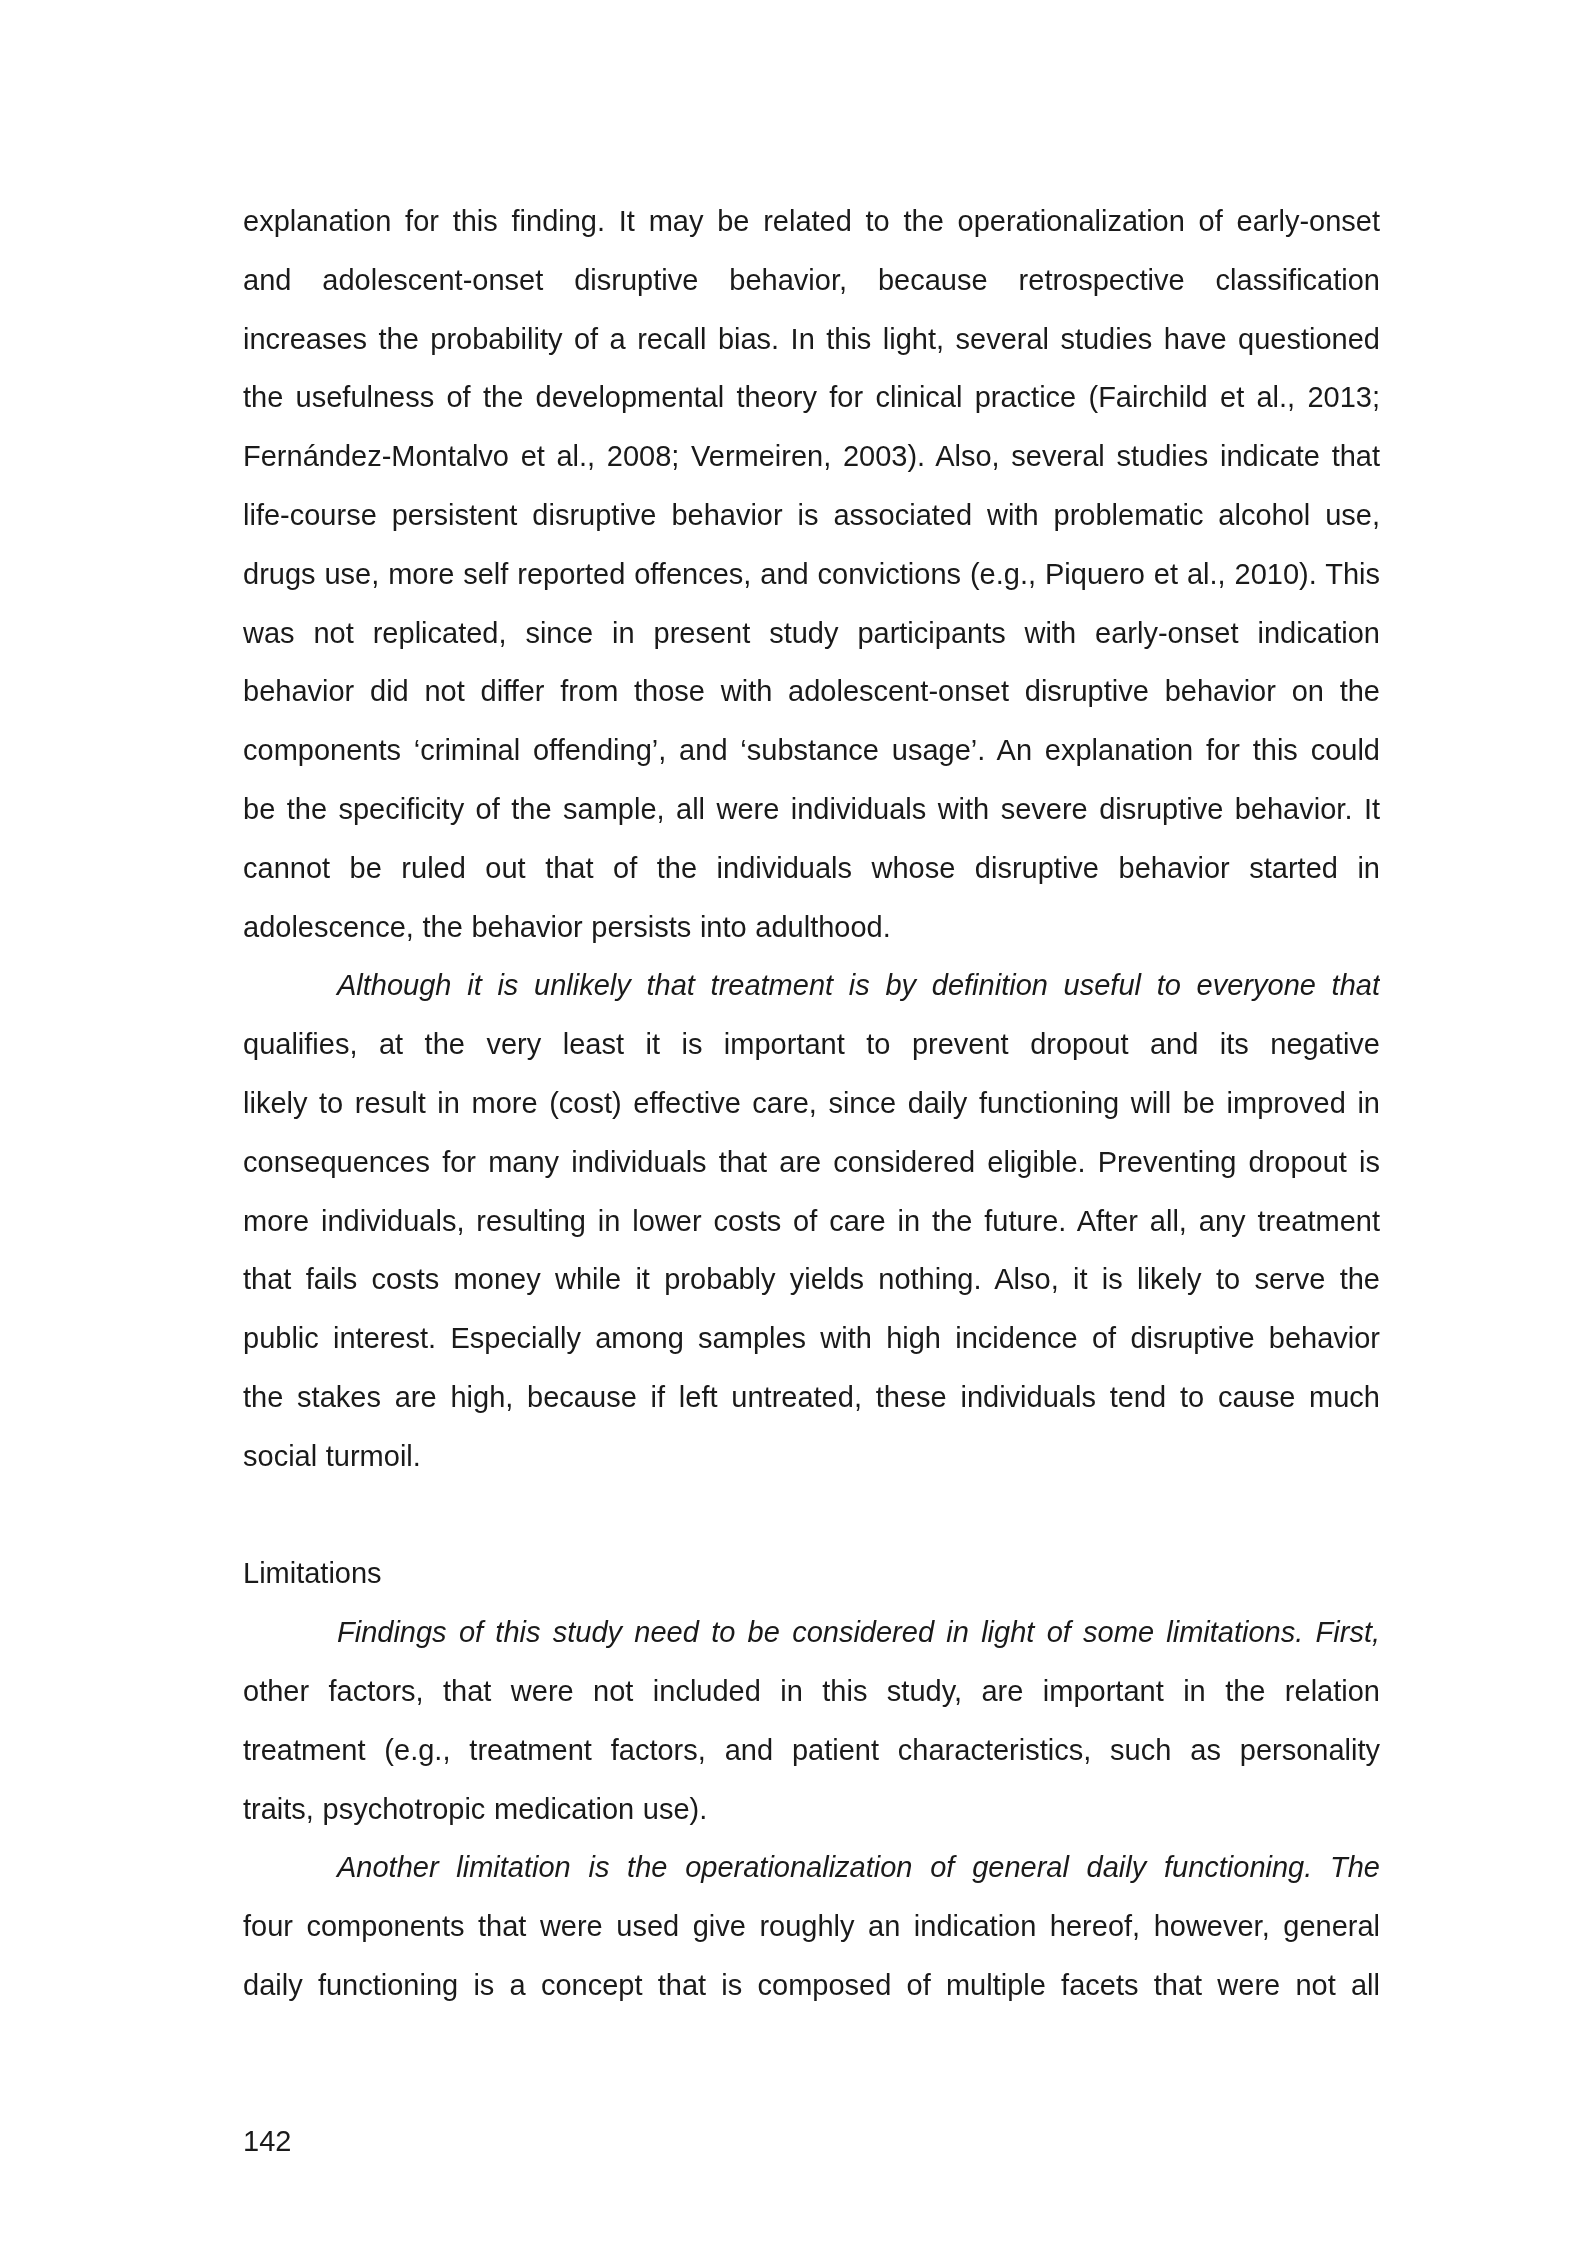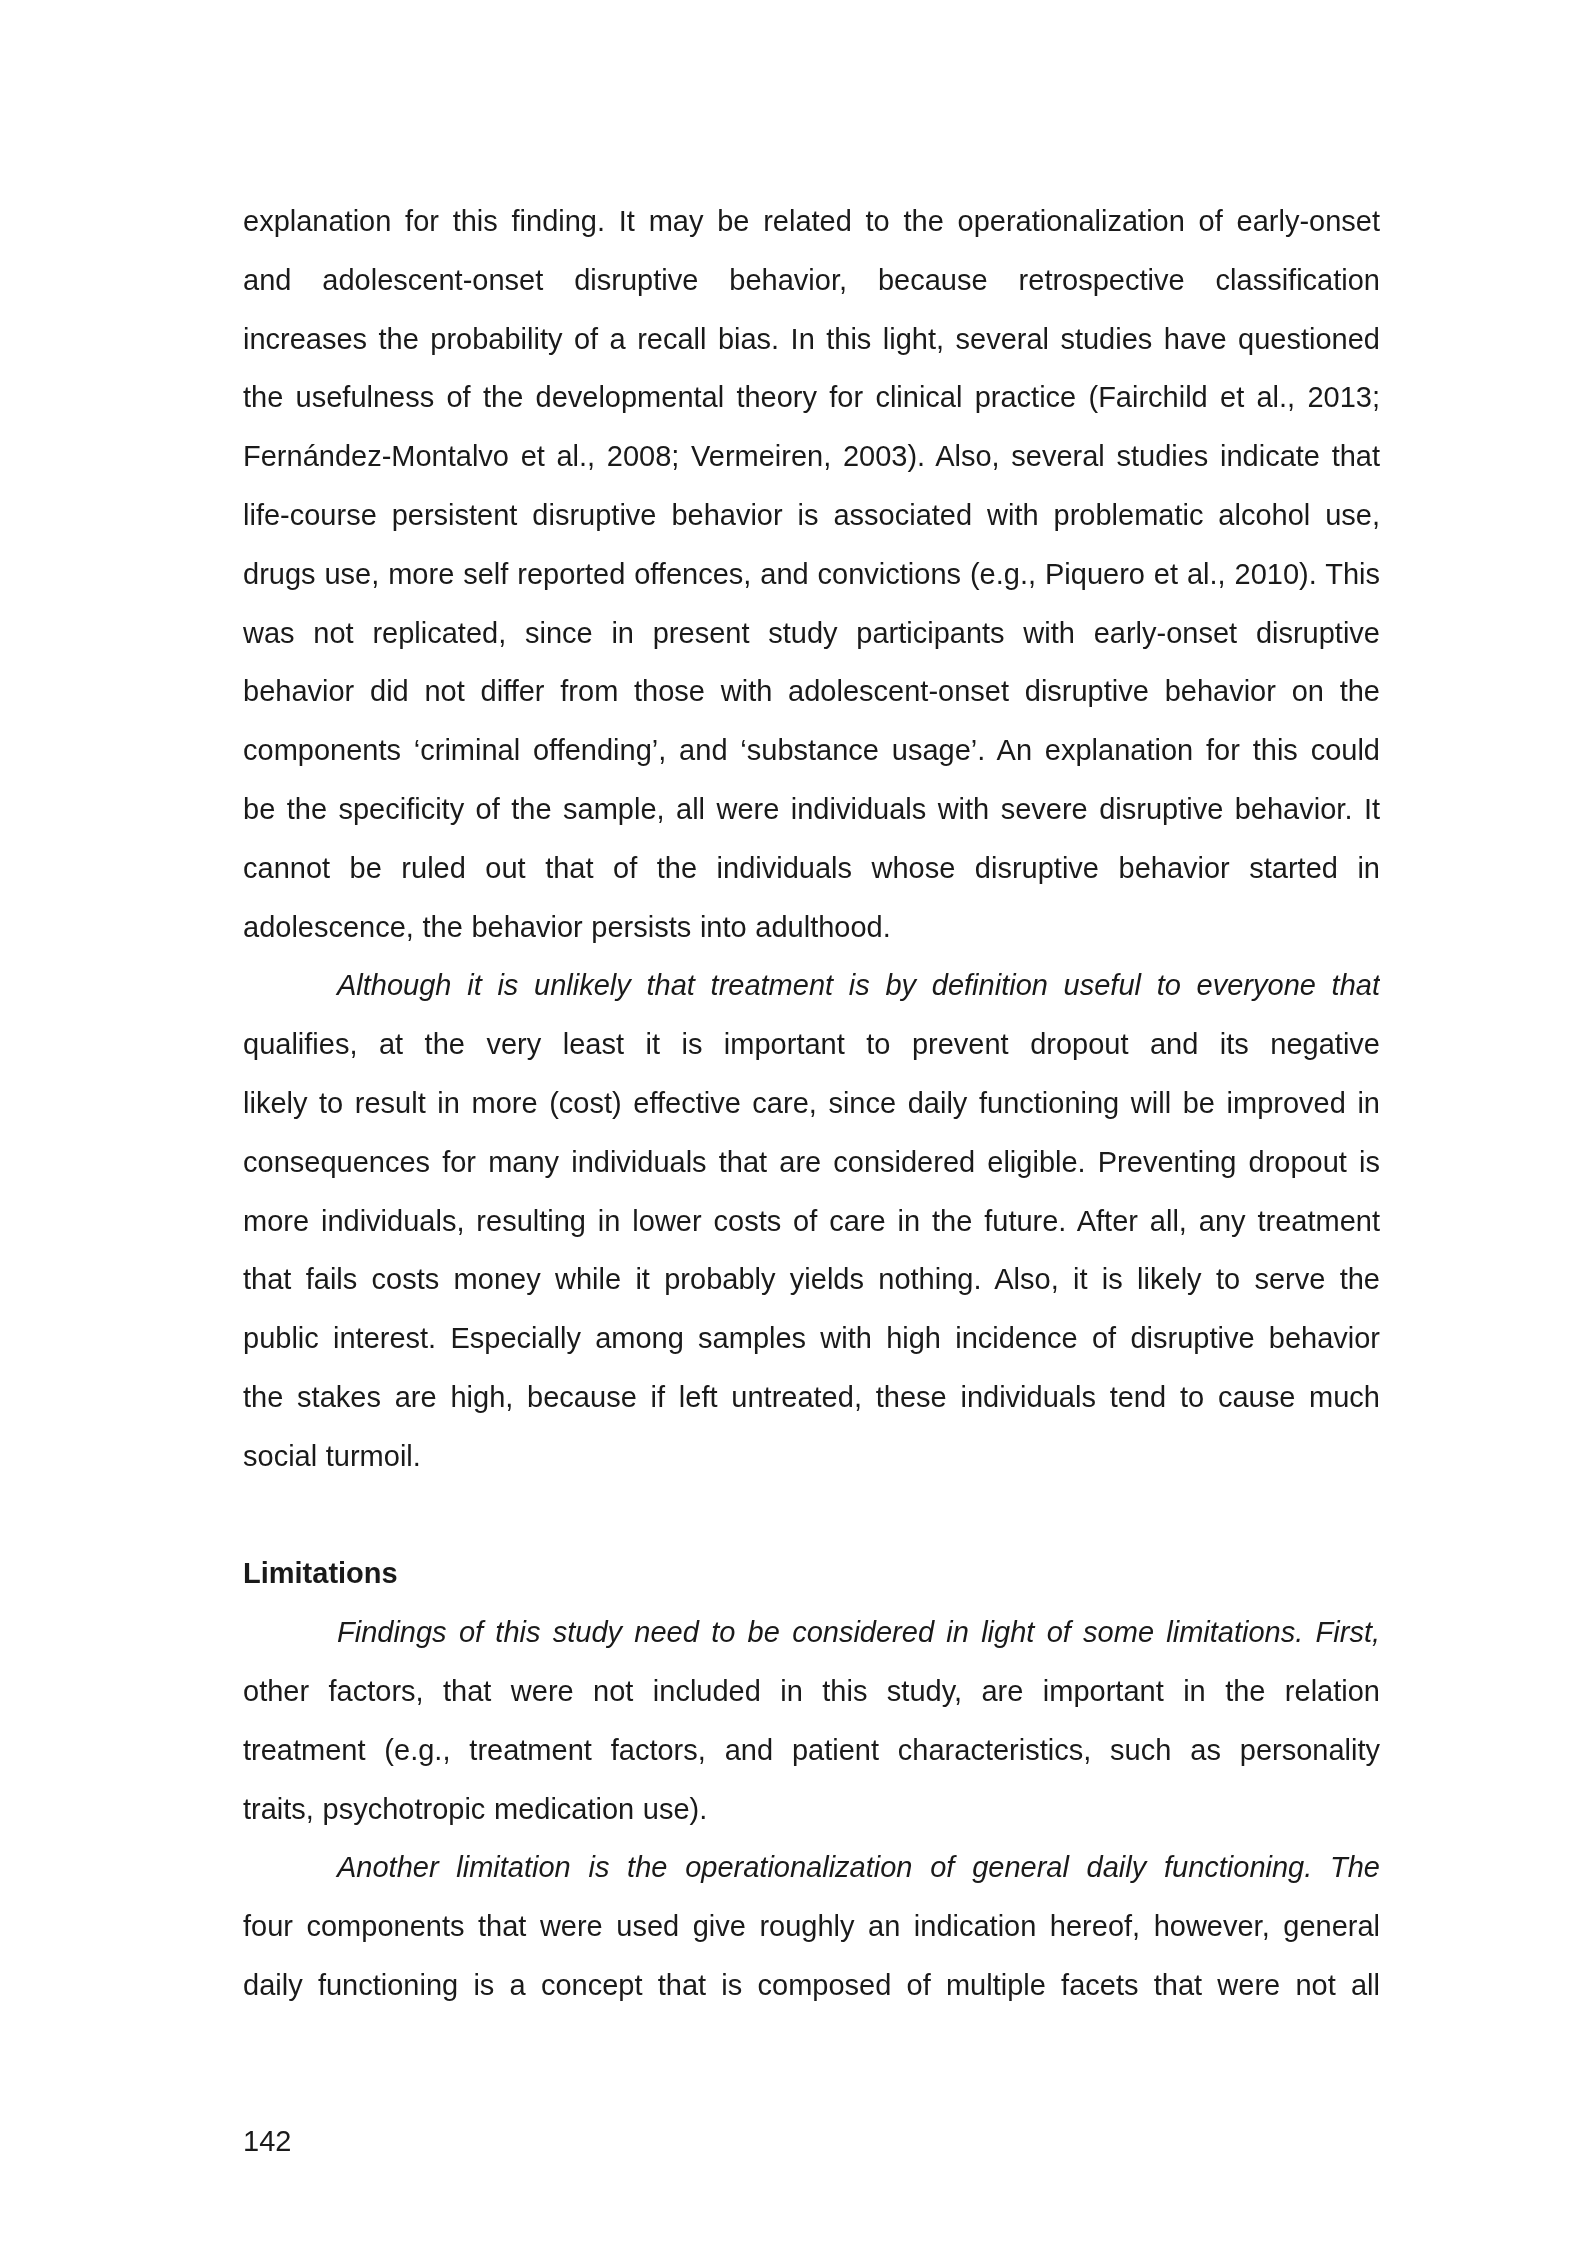--- a/index.html
+++ b/index.html
@@ -35,21 +35,21 @@
   .line.last {
     text-align-last: left;
   }
   .line.indent {
     text-indent: 94px;
     font-style: italic;
   }
   .heading-line {
     height: 58.8px;
     line-height: 58.8px;
-    font-weight: bold;
+    font-weight: normal;
   }
   .spacer {
     height: 58.8px;
   }
   .page-number {
     position: absolute;
     left: 243px;
     top: 2112px;
     height: 58.8px;
     line-height: 58.8px;
@@ -61,21 +61,21 @@
 <div class="page">
   <main class="content" id="text-body">
       <div>
         <div class="line">explanation for this finding. It may be related to the operationalization of early-onset</div>
         <div class="line">and adolescent-onset disruptive behavior, because retrospective classification</div>
         <div class="line">increases the probability of a recall bias. In this light, several studies have questioned</div>
         <div class="line">the usefulness of the developmental theory for clinical practice (Fairchild et al., 2013;</div>
         <div class="line">Fernández-Montalvo et al., 2008; Vermeiren, 2003). Also, several studies indicate that</div>
         <div class="line">life-course persistent disruptive behavior is associated with problematic alcohol use,</div>
         <div class="line">drugs use, more self reported offences, and convictions (e.g., Piquero et al., 2010). This</div>
-        <div class="line">was not replicated, since in present study participants with early-onset disruptive</div>
+        <div class="line">was not replicated, since in present study participants with early-onset indication</div>
         <div class="line">behavior did not differ from those with adolescent-onset disruptive behavior on the</div>
         <div class="line">components ‘criminal offending’, and ‘substance usage’. An explanation for this could</div>
         <div class="line">be the specificity of the sample, all were individuals with severe disruptive behavior. It</div>
         <div class="line">cannot be ruled out that of the individuals whose disruptive behavior started in</div>
         <div class="line last">adolescence, the behavior persists into adulthood.</div>
       </div>
       <div>
         <div class="line indent">Although it is unlikely that treatment is by definition useful to everyone that</div>
         <div class="line">qualifies, at the very least it is important to prevent dropout and its negative</div>
         <div class="line">likely to result in more (cost) effective care, since daily functioning will be improved in</div>

